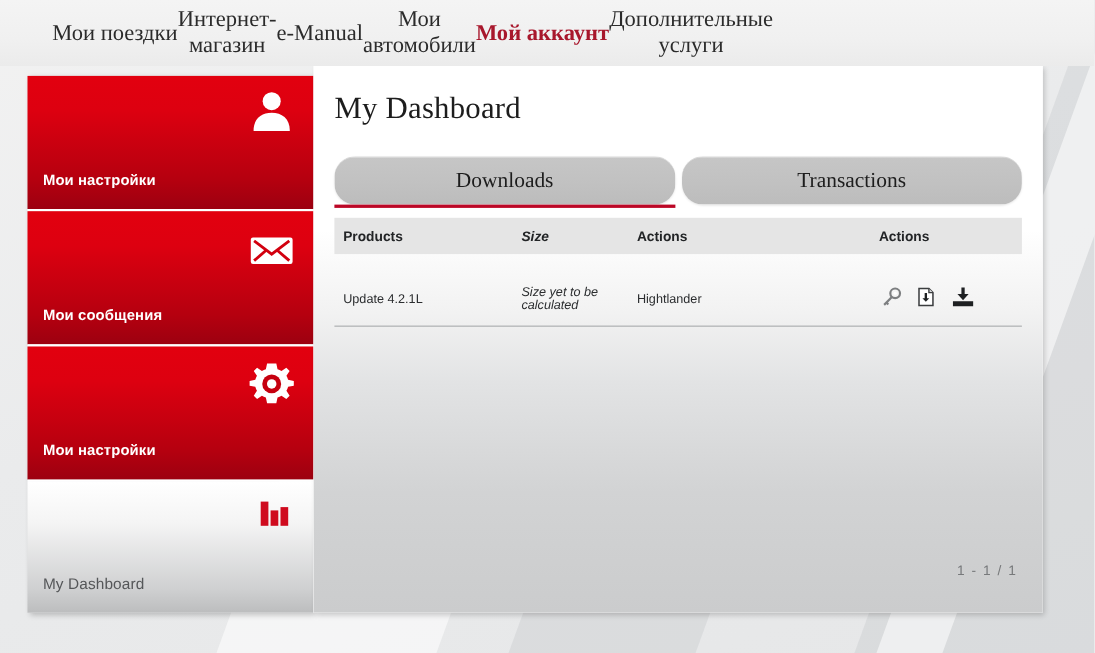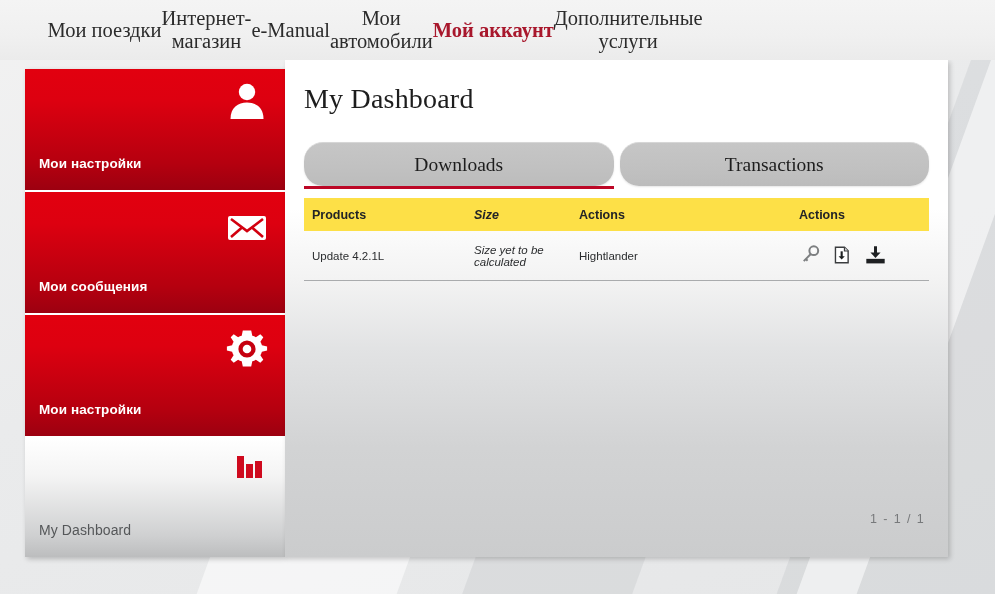--- a/index.html
+++ b/index.html
@@ -185,32 +185,33 @@
   
   #table {
     position: absolute;
     left: 19px; top: 138px;
     width: 625px;
   }
   #thead {
     display: flex;
     align-items: center;
     height: 33px;
-    background: #fde047;
+    background: #e5e5e5;
     color: #222426;
     font-size: 12.5px;
     font-weight: 700;
   }
   .row {
     display: flex;
     align-items: center;
     min-height: 50px;
     border-bottom: 1px solid #a9abad;
     font-size: 11.5px;
     color: #2b2d2f;
+    margin-top: 16px;
   }
   .c-products { width: 170px; padding-left: 8px; }
   .c-size     { width: 105px; font-style: italic; }
   .c-vehicle  { width: 220px; }
   .c-actions  { width: 130px; }
   #thead .c-products { padding-left: 8px; }
   .actions-cell {
     display: flex;
     align-items: center;
     gap: 10px;

